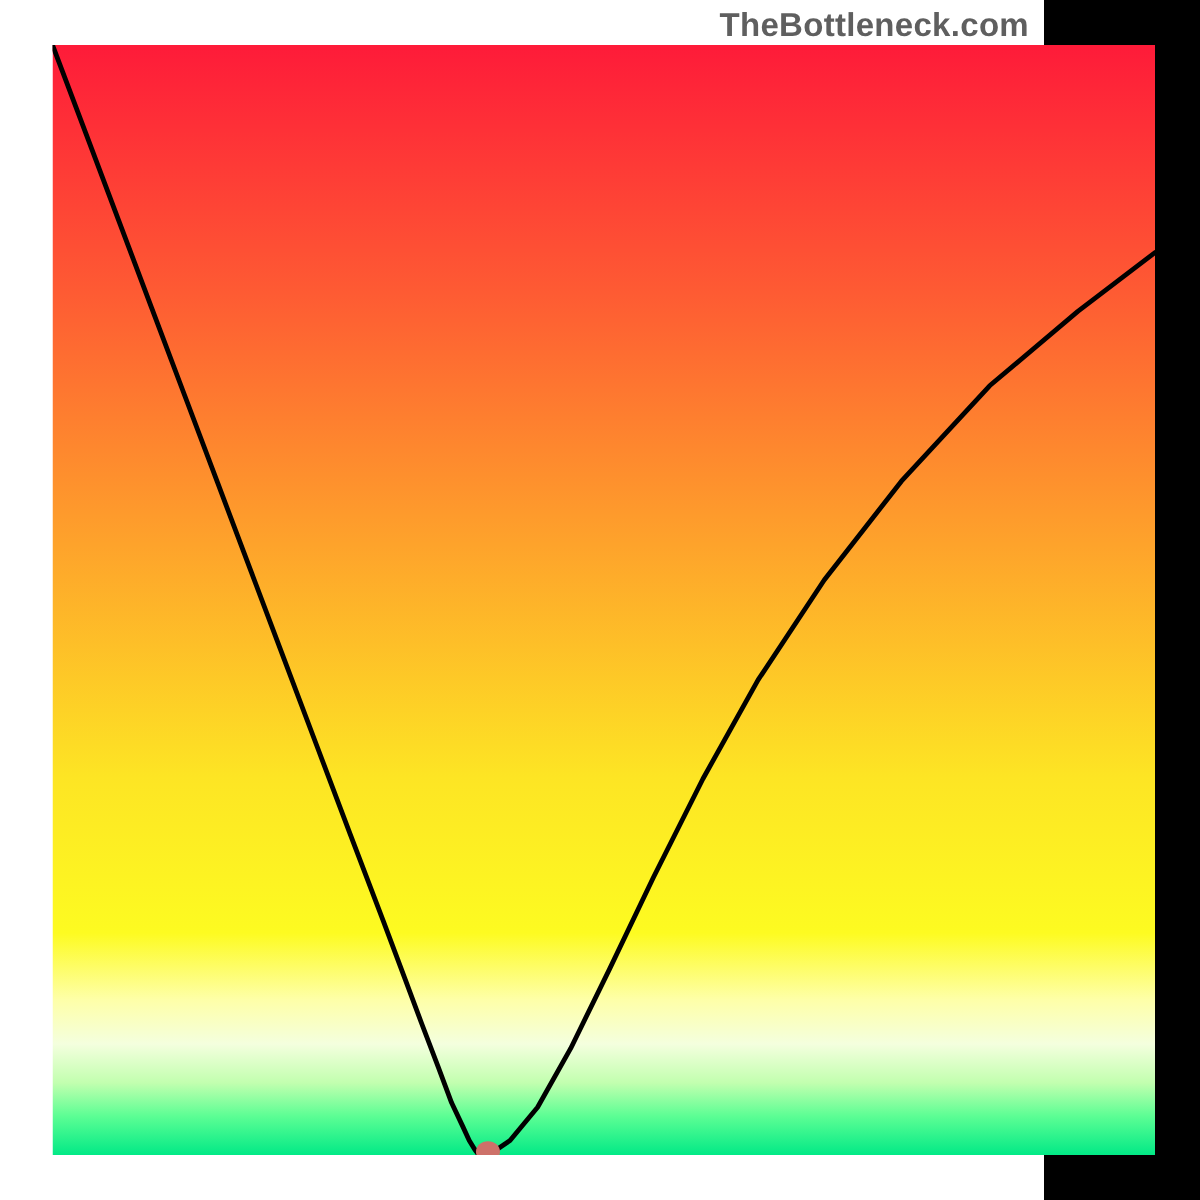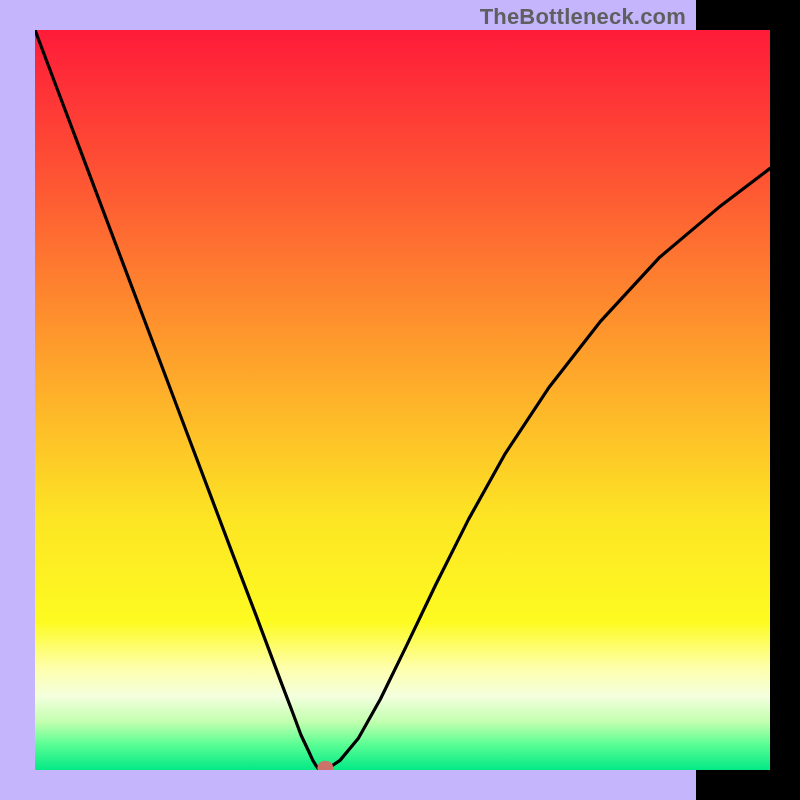--- a/index.html
+++ b/index.html
@@ -7,21 +7,21 @@
     padding: 0;
     width: 800px;
     height: 800px;
     background: #000;
     overflow: hidden;
   }
   .stage {
     position: relative;
     width: 696px;
     height: 800px;
-    background: #c4b5fd;
+    background: #ffffff;
   }
   .plot {
     position: absolute;
     box-sizing: border-box;
   }
   .watermark {
     position: absolute;
     top: 4px;
     right: 10px;
     font-family: Arial, Helvetica, sans-serif;

